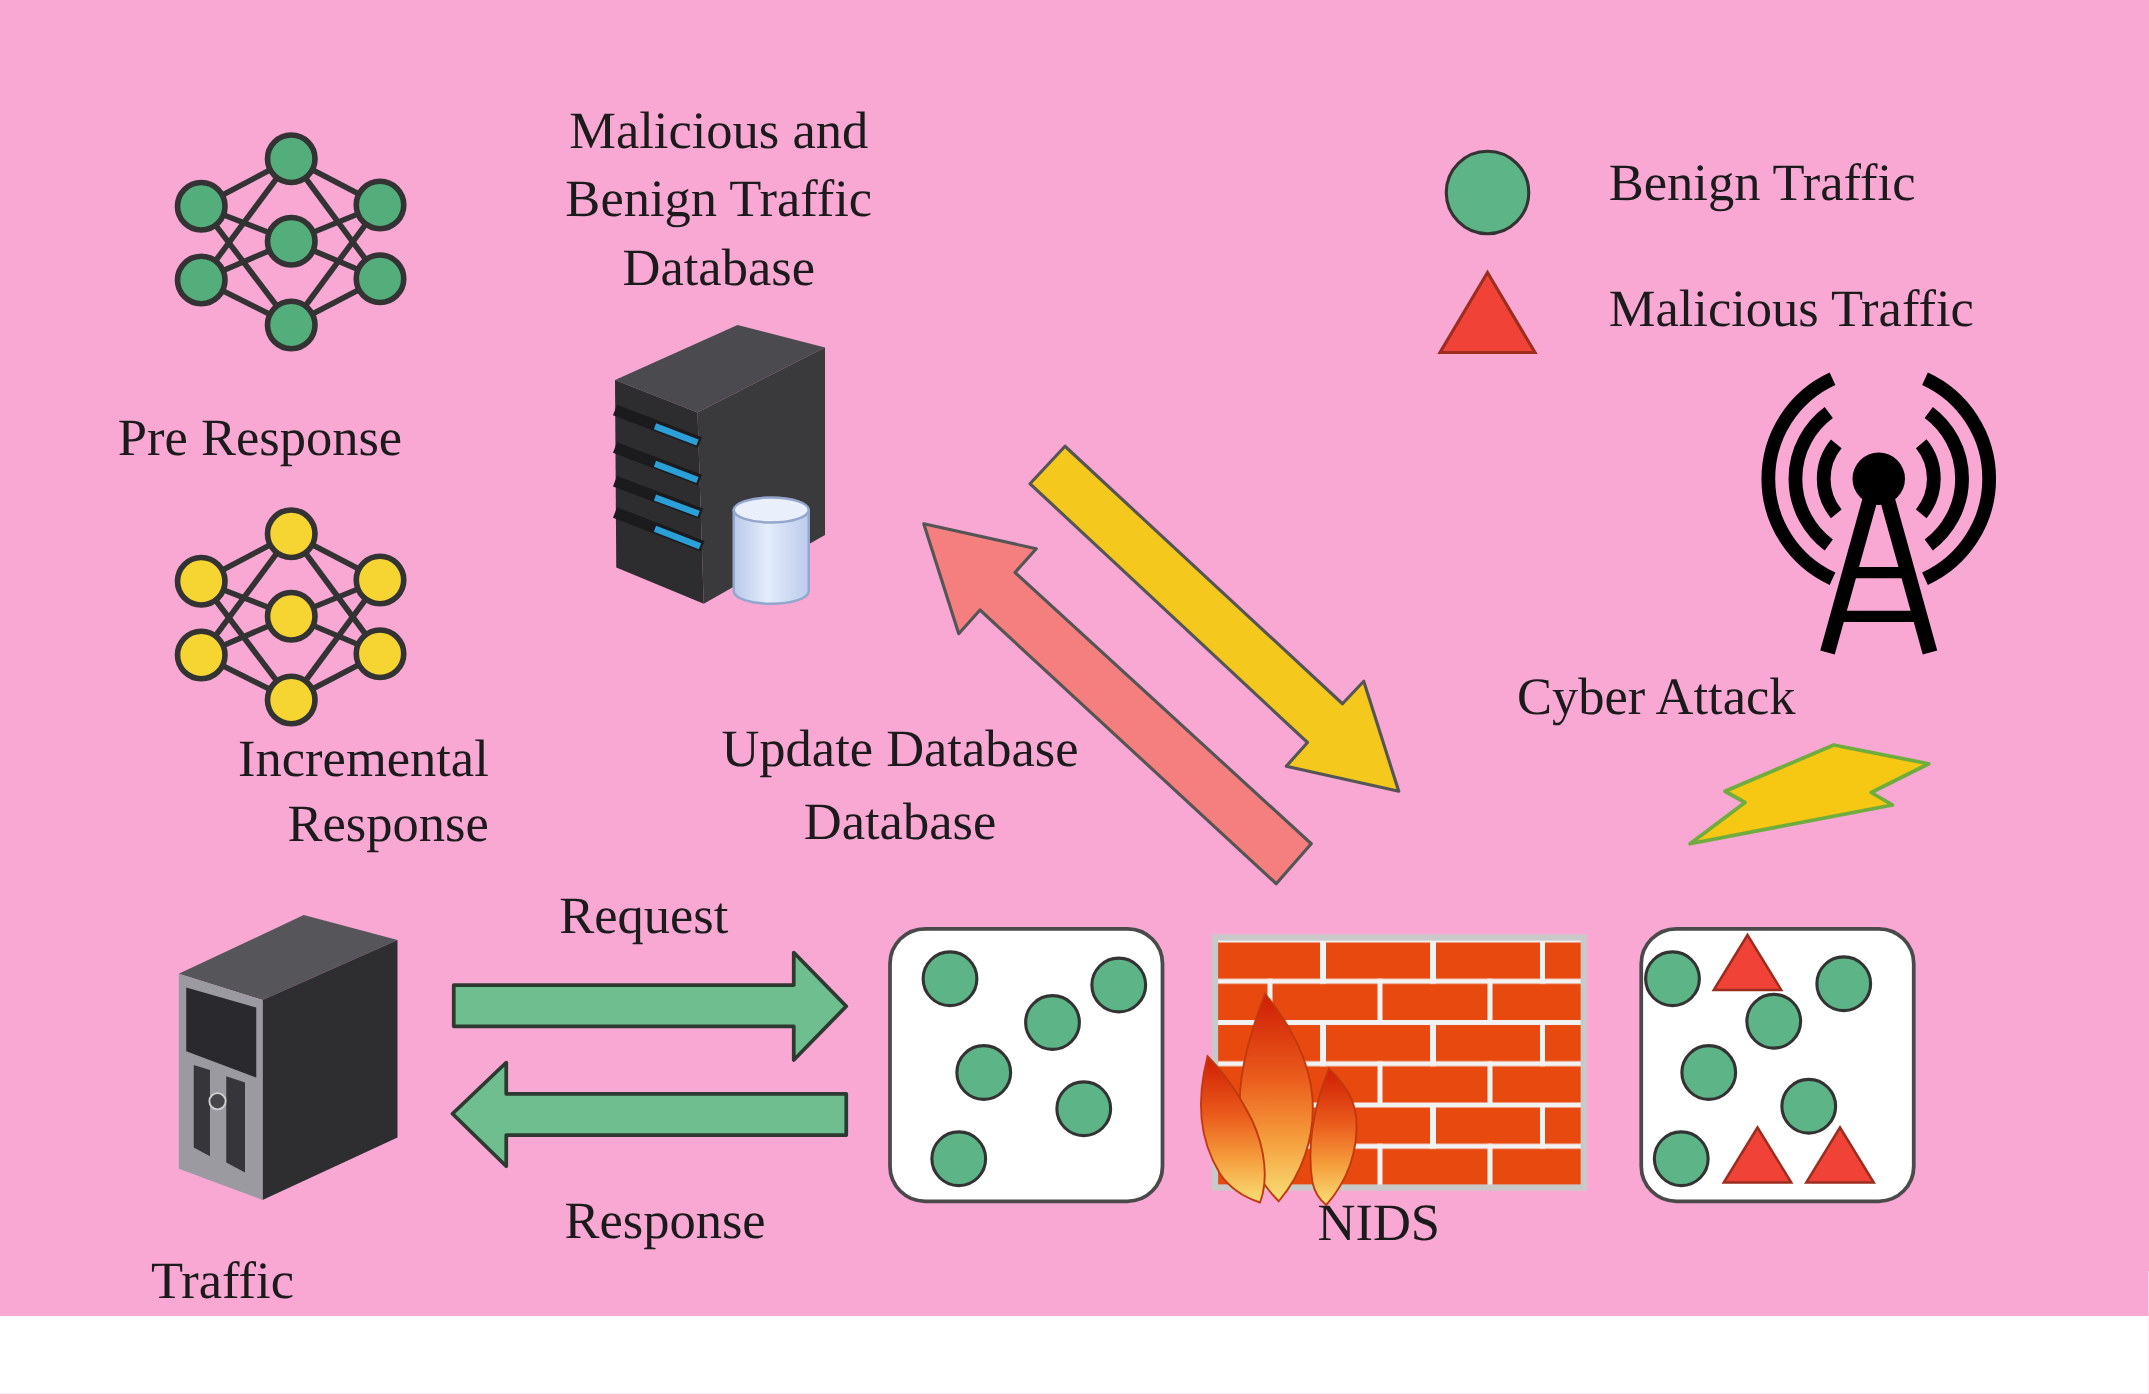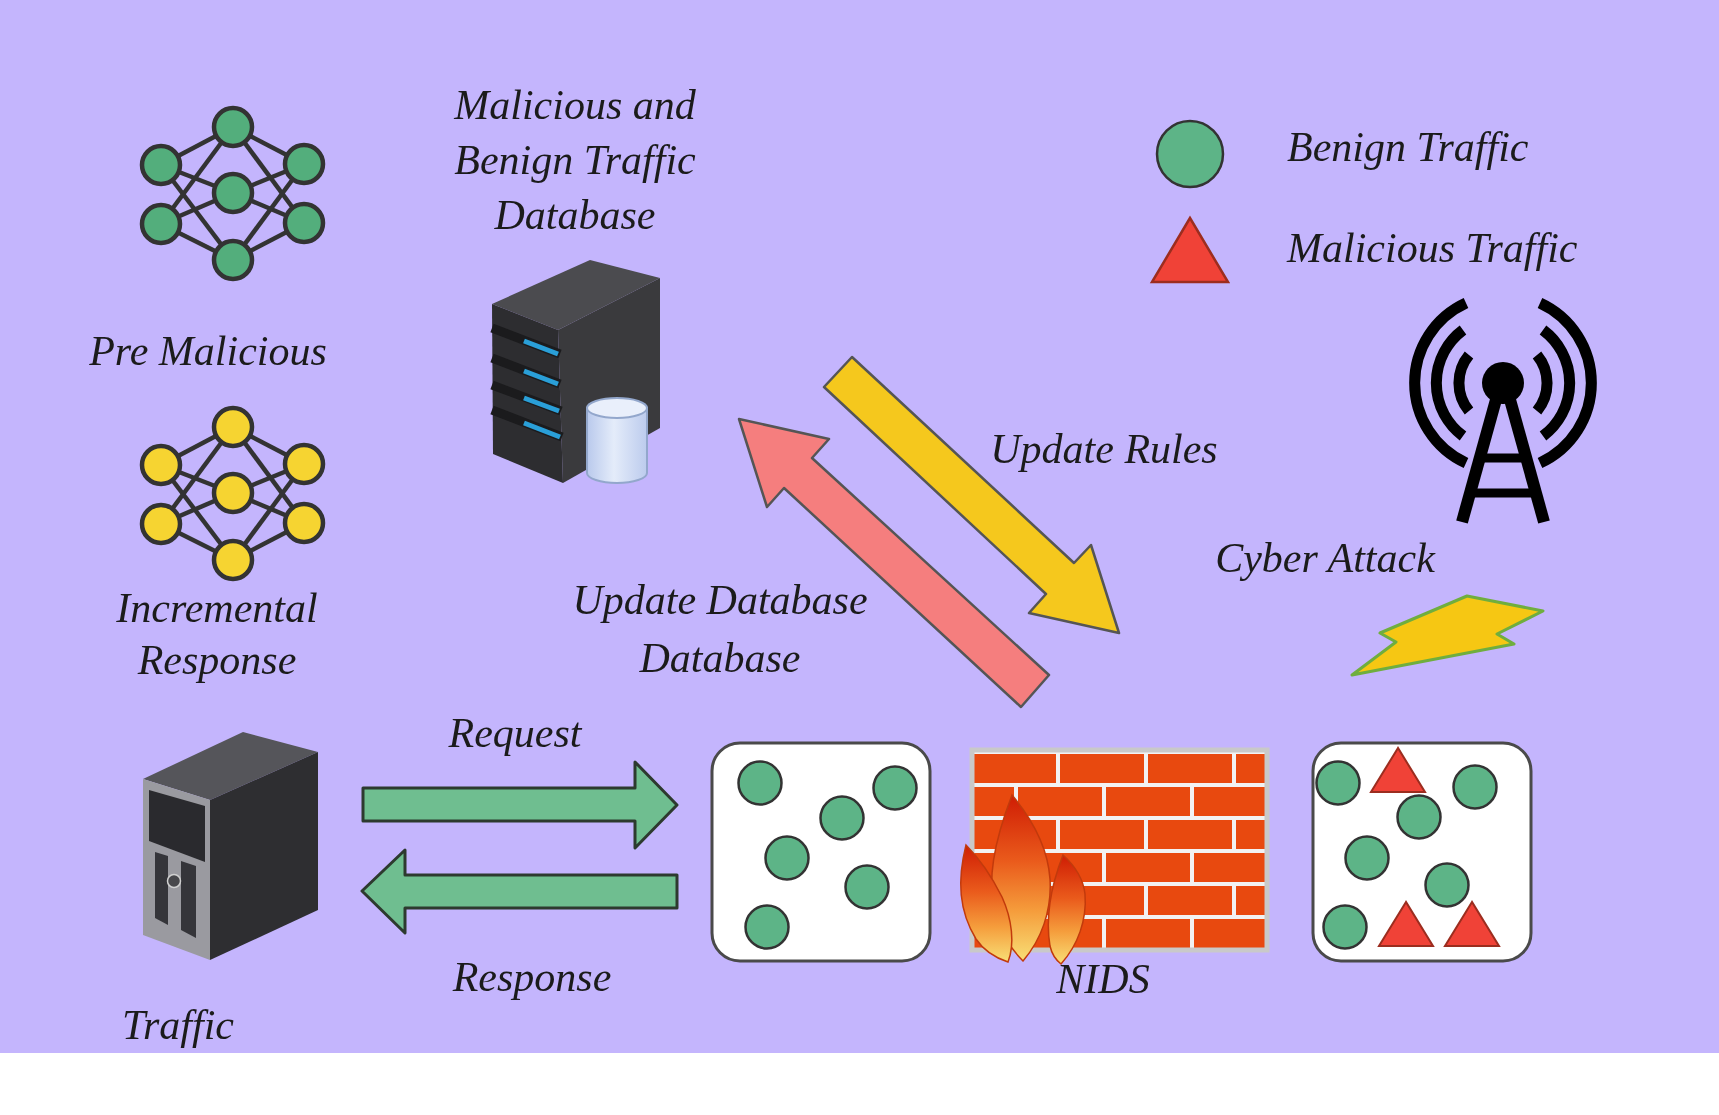--- a/index.html
+++ b/index.html
@@ -1,23 +1,22 @@
 <!DOCTYPE html>
 <html><head>
 <meta charset="utf-8">
 <style>
   html,body { margin:0; padding:0; background:#ffffff; }
   .canvas {
     position: relative;
     width: 1719px;
     height: 1053px;
-    background: #c4b5fd;
+    background: #f9a8d4;
     font-family: "Liberation Serif", serif;
     overflow: hidden;
-    font-style: italic;
   }
   .canvas svg.layer {
     position:absolute; left:0; top:0;
   }
   .lbl {
     position: absolute;
     color: #1b1b1b;
     font-size: 42px;
     line-height: 48px;
     text-align: center;
@@ -185,32 +184,31 @@
     <circle cx="1190" cy="154" r="33" fill="#5db487" stroke="#333333" stroke-width="2.5"></circle>
     <polygon points="1190,218 1152,282 1228,282" fill="#f04237" stroke="#9c2d1f" stroke-width="2.5"></polygon>
   </svg>
 
   <div class="lbl" style="left:420px; top:78px; width:310px; line-height:55px;">
     <div class="line">Malicious and</div>
     <div class="line">Benign Traffic</div>
     <div class="line">Database</div>
   </div>
 
-  <div class="lbl" style="left:58px; top:327px; width:300px;">Pre Malicious</div>
-
-  <div class="lbl" style="left:67px; top:582px; width:300px; line-height:52px;">
+  <div class="lbl" style="left:58px; top:327px; width:300px;">Pre Response</div>
+
+  <div class="lbl" style="left:91px; top:582px; width:300px; line-height:52px;text-align:right;">
     <div class="line">Incremental</div>
     <div class="line">Response</div>
   </div>
 
   <div class="lbl left" style="left:1287px; top:123px; width:420px;">Benign Traffic</div>
 
   <div class="lbl left" style="left:1287px; top:224px; width:420px;">Malicious Traffic</div>
 
-  <div class="lbl" style="left:954px; top:425px; width:300px;">Update Rules</div>
 
   <div class="lbl" style="left:1175px; top:534px; width:300px;">Cyber Attack</div>
 
   <div class="lbl" style="left:570px; top:571px; width:300px; line-height:58px;">
     <div class="line">Update Database</div>
     <div class="line">Database</div>
   </div>
 
   <div class="lbl" style="left:382px; top:953px; width:300px;">Response</div>
 

